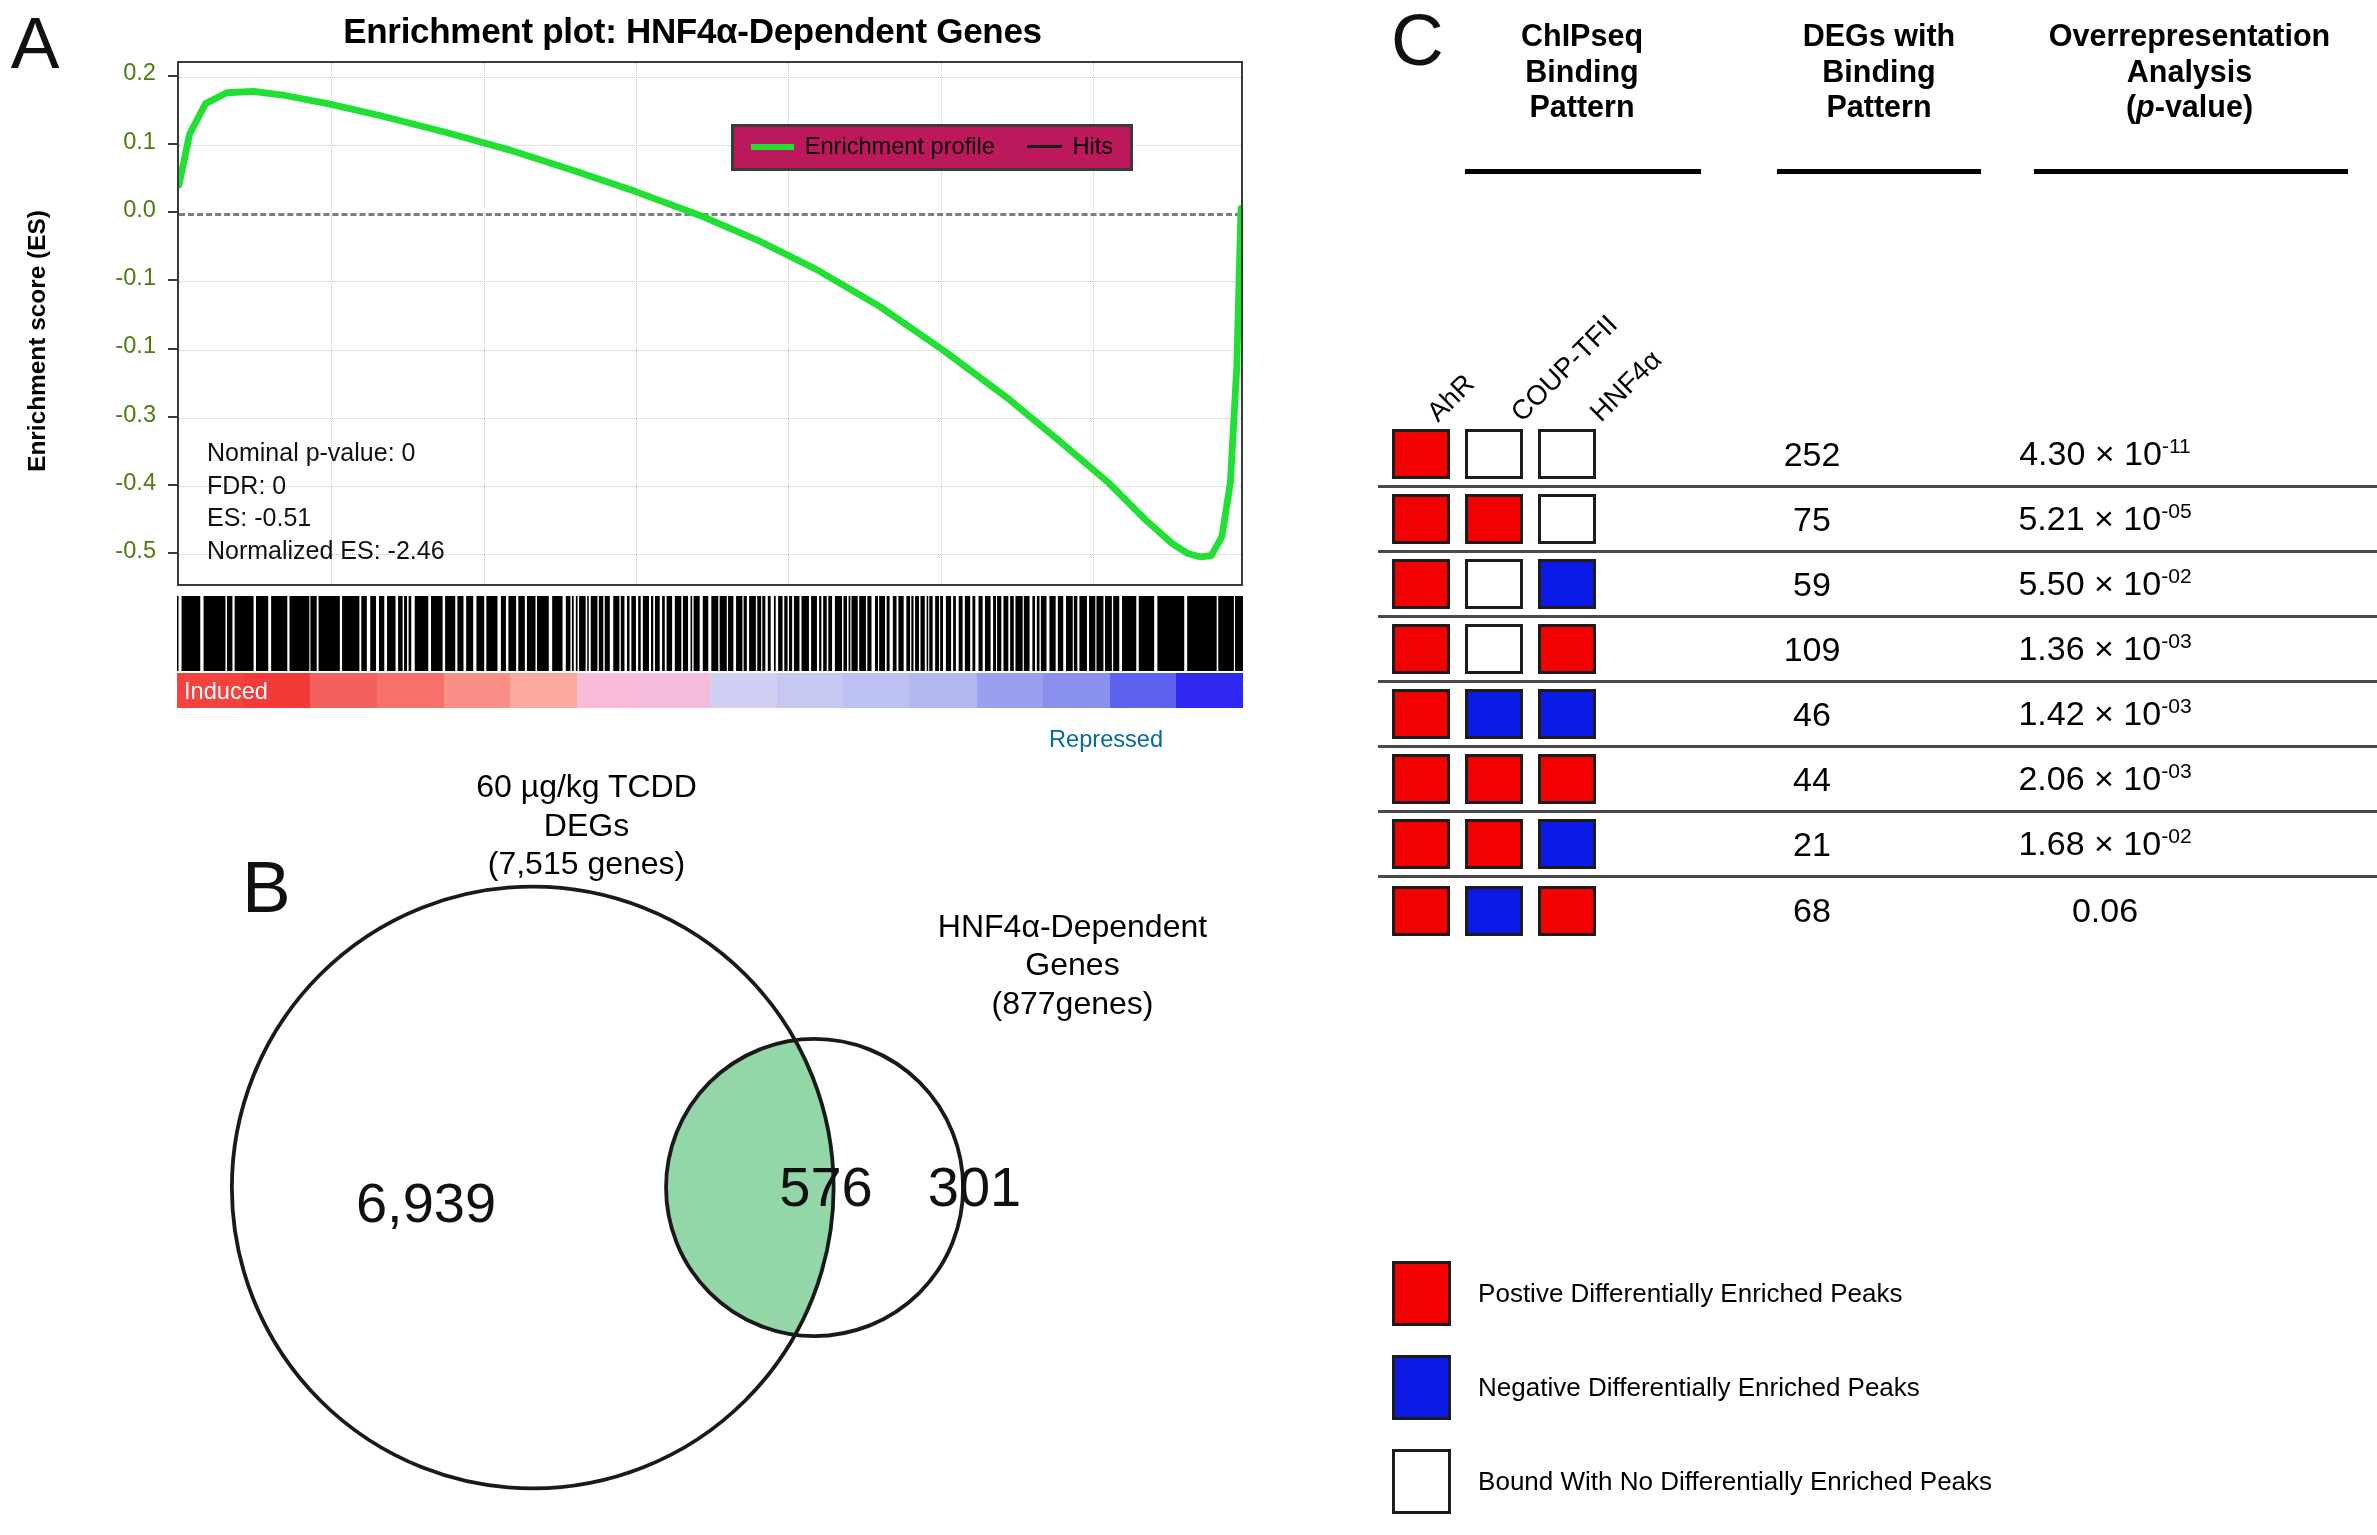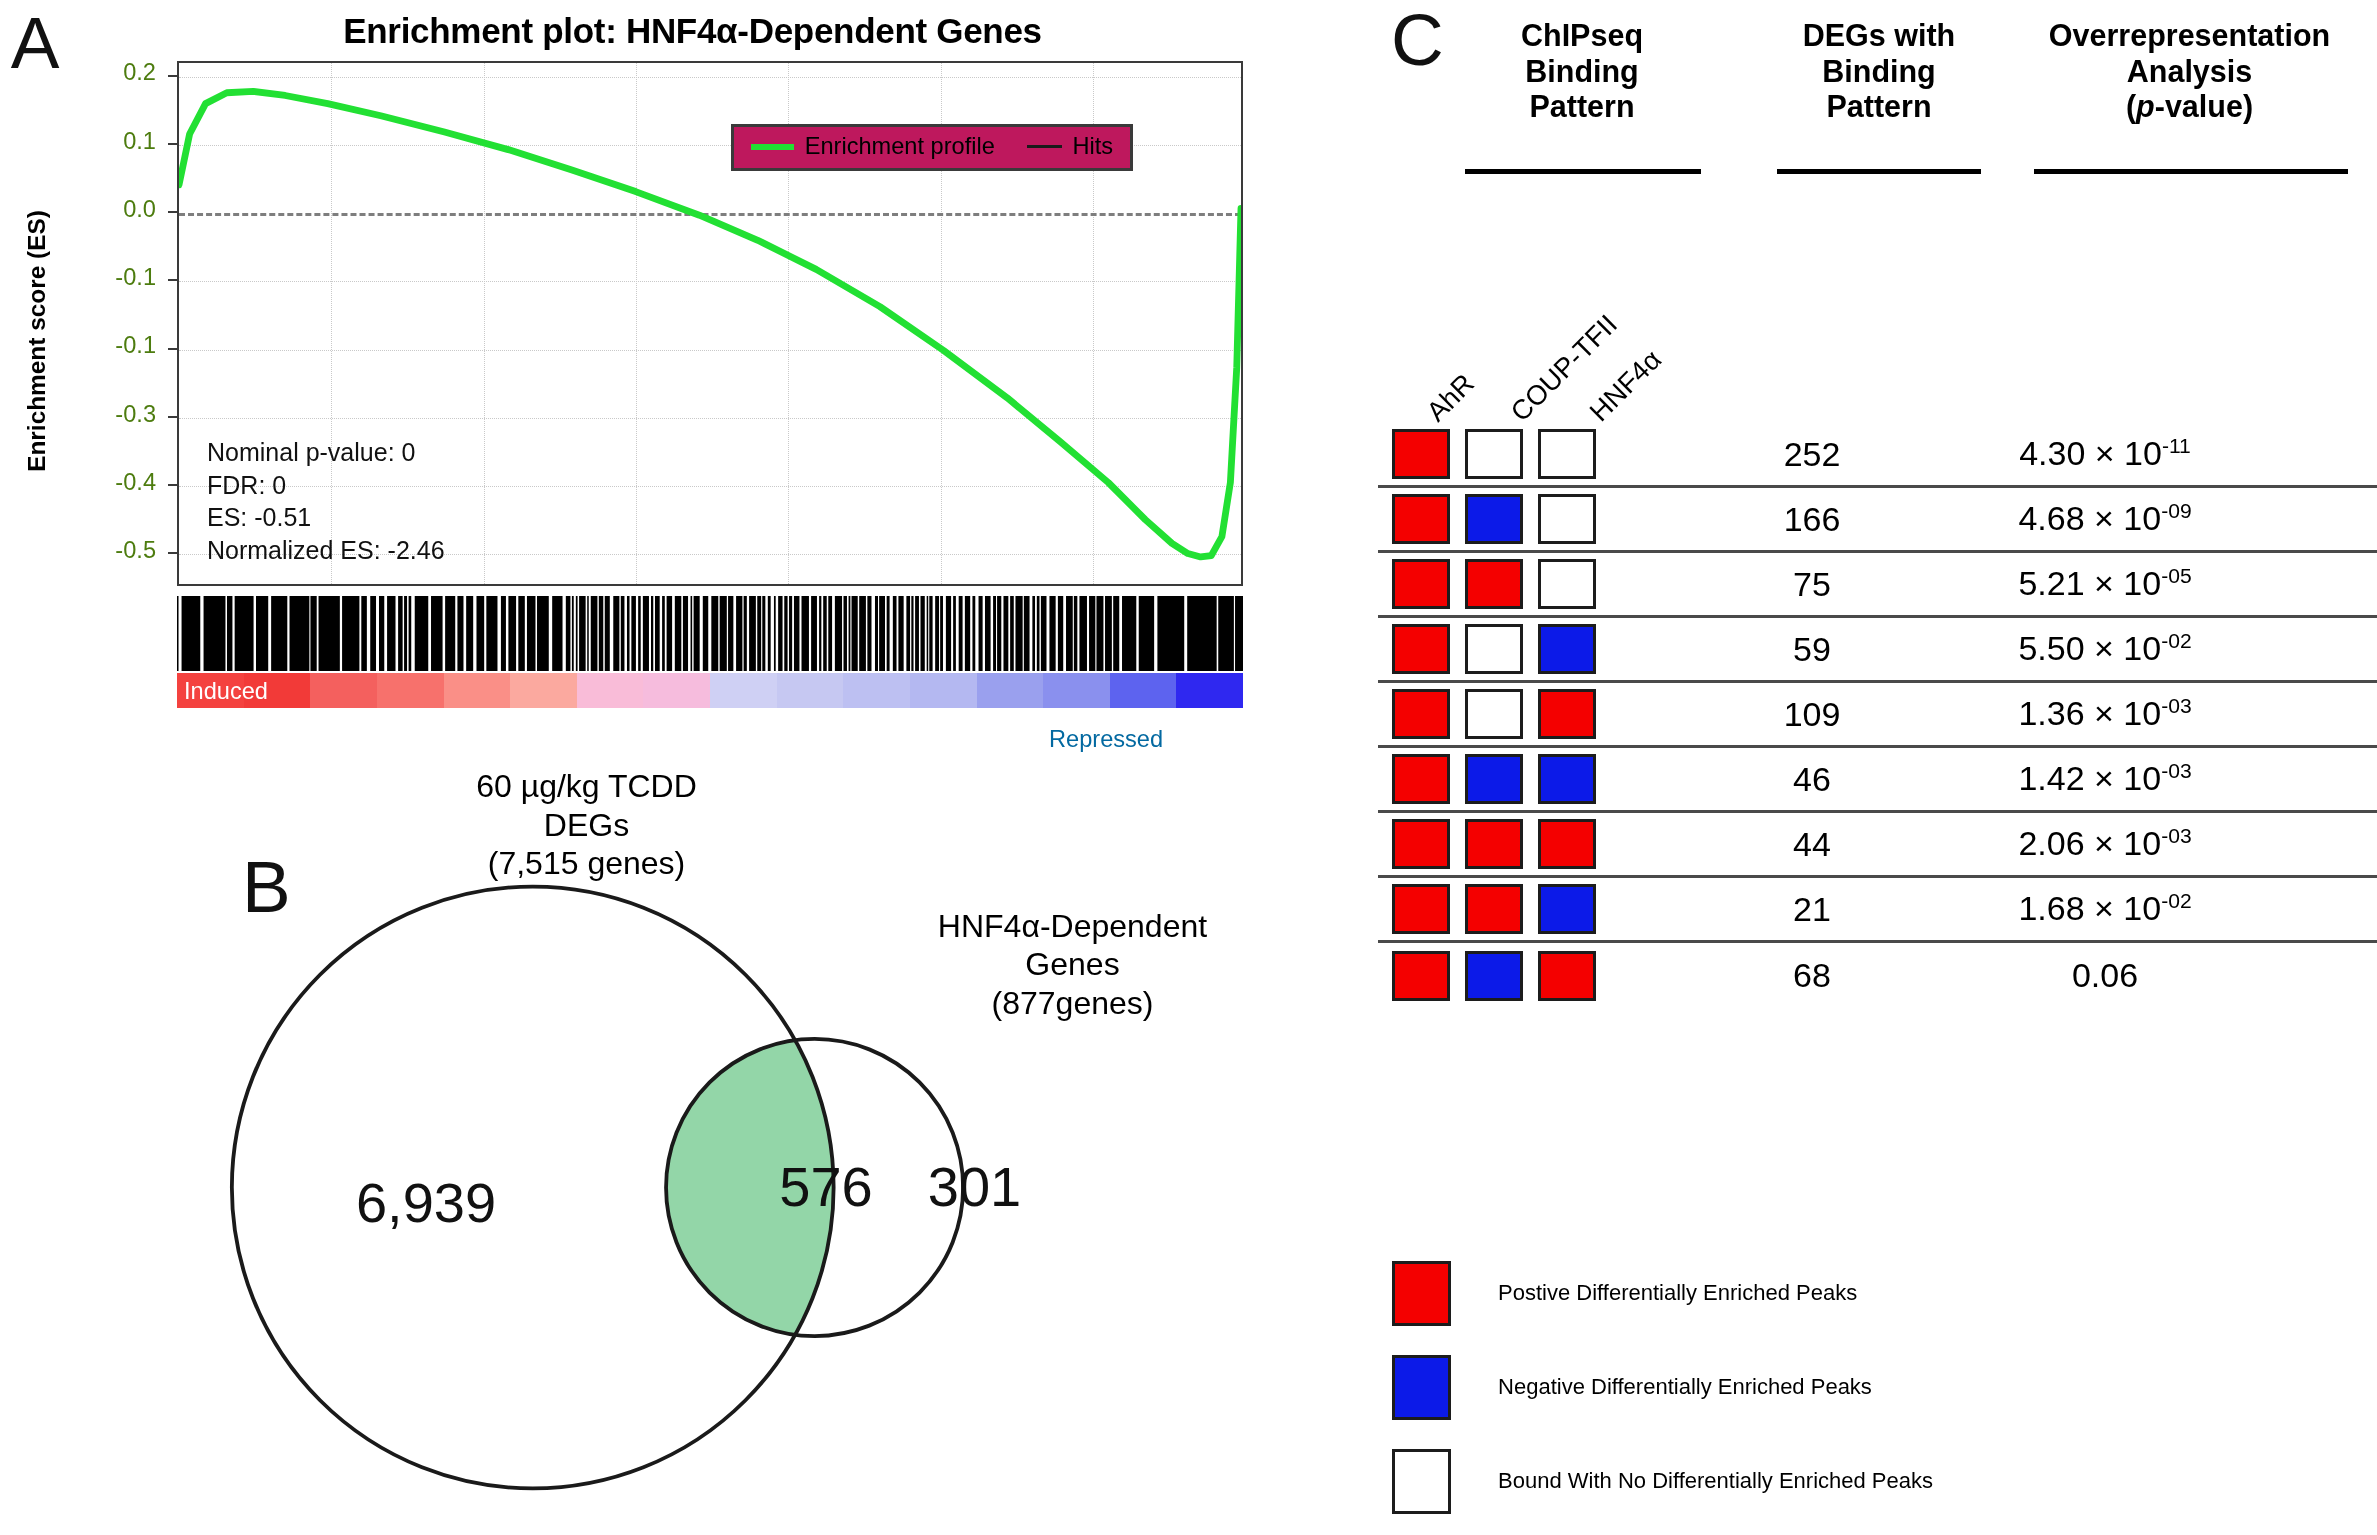--- a/index.html
+++ b/index.html
@@ -181,21 +181,21 @@
   }
   .c-cell-pval sup { font-size: 0.62em; vertical-align: super; }
 
   
   #c-legend { position: absolute; left: 13.7px; top: 1246px; width: 982px; }
   .c-legend-row {
     display: flex; align-items: center; gap: 27.4px;
     height: 94px;
   }
   .c-legend-swatch { width: 59px; height: 65px; border: 3px solid #1c1c1c; flex: 0 0 auto; }
-  .c-legend-text { font-size: 22px; margin-left: 20px; }
+  .c-legend-text { font-size: 26px; }
 </style>
 </head>
 <body>
 
 <div id="figure">
 
   <div id="panel-a">
 
     <div class="panel-letter" id="panel-letter-a">A</div>
 
@@ -478,29 +478,20 @@
             <div class="swatch sw-red"></div>
             <div class="swatch sw-white"></div>
             <div class="swatch sw-white"></div>
           </div>
           <div class="c-cell-count">252</div>
           <div class="c-cell-pval">4.30 × 10<sup>-11</sup></div>
         </div>
         <div class="c-row">
           <div class="swatch-group">
             <div class="swatch sw-red"></div>
-            <div class="swatch sw-blue"></div>
-            <div class="swatch sw-white"></div>
-          </div>
-          <div class="c-cell-count">166</div>
-          <div class="c-cell-pval">4.68 × 10<sup>-09</sup></div>
-        </div>
-        <div class="c-row">
-          <div class="swatch-group">
-            <div class="swatch sw-red"></div>
             <div class="swatch sw-red"></div>
             <div class="swatch sw-white"></div>
           </div>
           <div class="c-cell-count">75</div>
           <div class="c-cell-pval">5.21 × 10<sup>-05</sup></div>
         </div>
         <div class="c-row">
           <div class="swatch-group">
             <div class="swatch sw-red"></div>
             <div class="swatch sw-white"></div>

